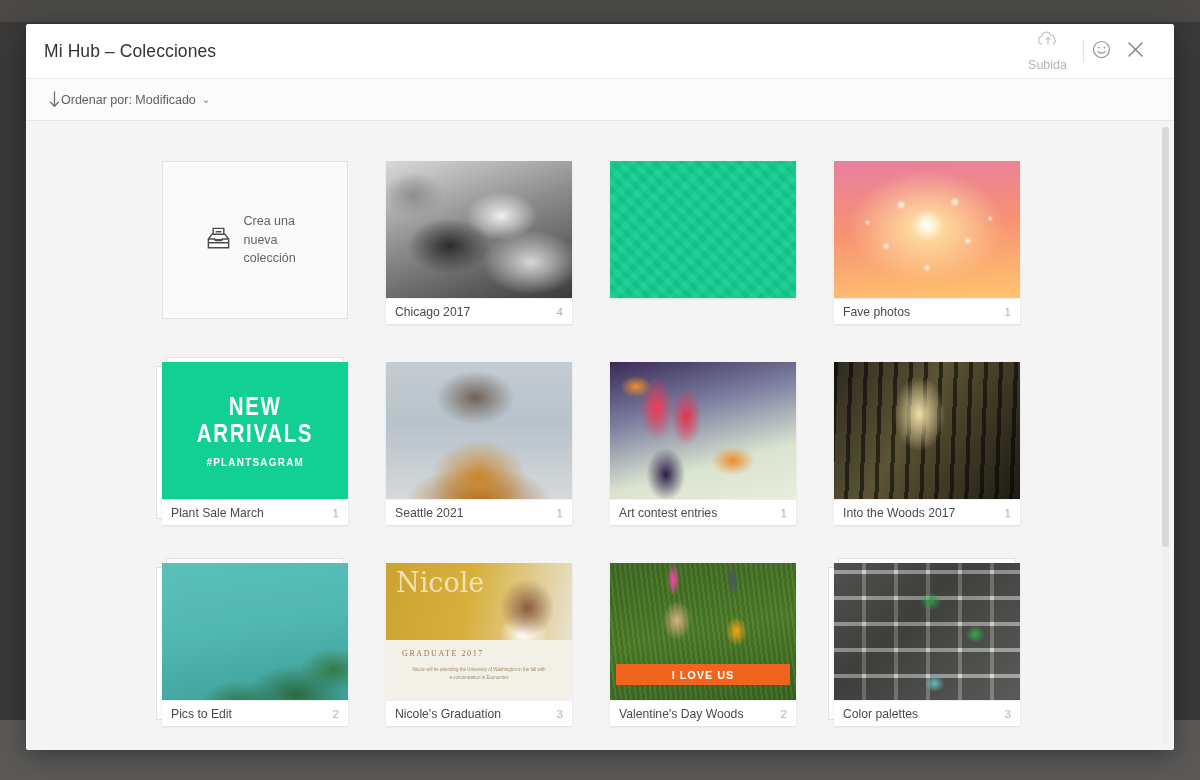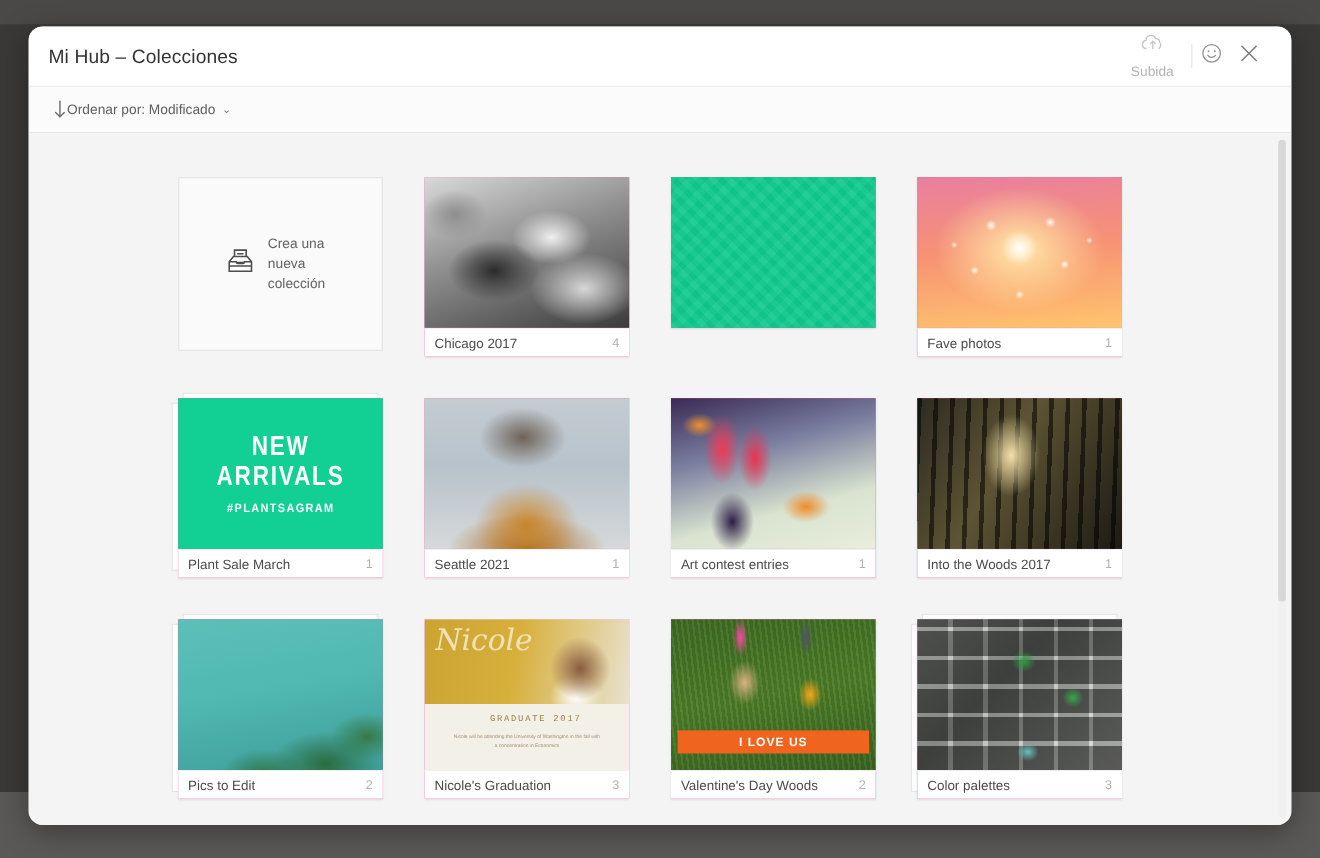--- a/index.html
+++ b/index.html
@@ -24,21 +24,21 @@
   .bg-band.top { top: 0; height: 22px; background: #4a4948; }
   .bg-band.mid { top: 22px; bottom: 60px; background: #3a3938; }
   .bg-band.bot { bottom: 0; height: 60px; background: #5a5958; }
 
   
   #modal {
     position: absolute;
     left: 26px; top: 24px;
     width: 1148px; height: 726px;
     background: #ffffff;
-    border-radius: 13px;
+    border-radius: 3px;
     box-shadow: 0 6px 26px rgba(0,0,0,.35);
     display: flex;
     flex-direction: column;
     overflow: hidden;
   }
 
   
   .modal-header {
     height: 55px;
     flex: 0 0 55px;
@@ -325,29 +325,28 @@
   .th-grad .g-top {
     position: absolute; left:0; right:0; top:0; height: 56%;
     background:
       radial-gradient(ellipse 44px 46px at 76% 58%, #8a5c40 0%, rgba(138,92,64,0) 62%),
       radial-gradient(ellipse 34px 30px at 74% 92%, #ffffff 0%, rgba(255,255,255,0) 70%),
       linear-gradient(100deg, #caa331 0%, #d7b03c 45%, #e8e2cf 100%);
   }
   .th-grad .g-script {
     position: absolute; left: 10px; top: 4px;
     font-family: "DejaVu Serif", serif;
-    font-style: italic;
     font-size: 27px;
     color: #f3e7c0;
     opacity: .92;
   }
   .th-grad .g-sub {
     position: absolute; left: 16px; right: 0; top: 63%;
-    text-align: center;
-    font-family: Liberation Mono, monospace;
+    text-align: left;
+    font-family: Liberation Serif, serif;
     font-size: 8px;
     letter-spacing: 1.6px;
     color: #9b7d3f;
   }
   .th-grad .g-body {
     position: absolute; left: 26px; right: 26px; top: 75%;
     font-size: 4.5px;
     line-height: 1.9;
     text-align: center;
     color: #a08e70;

